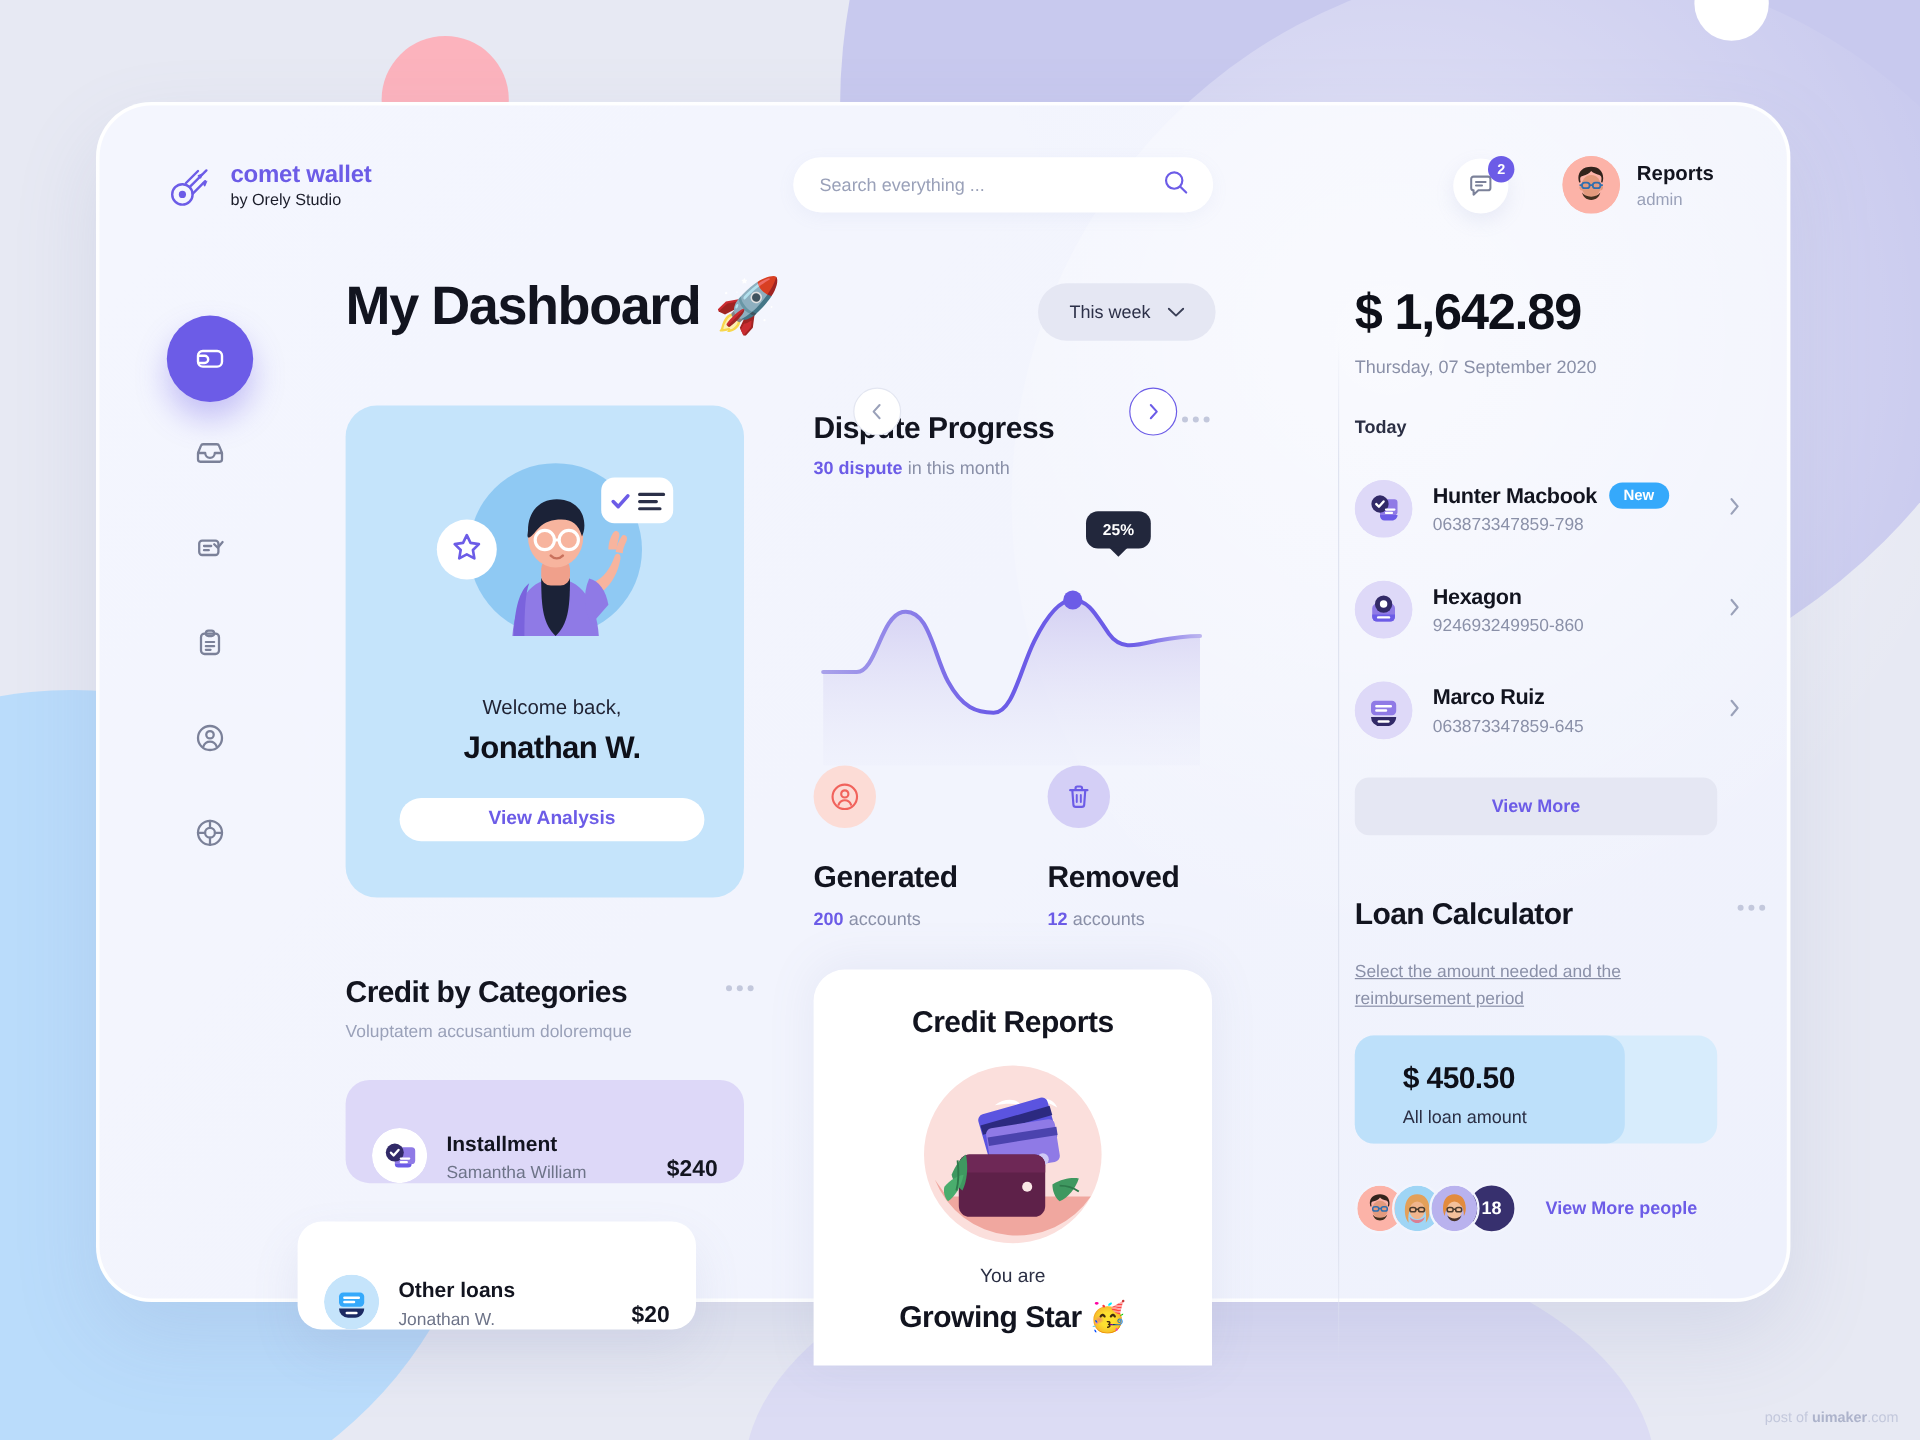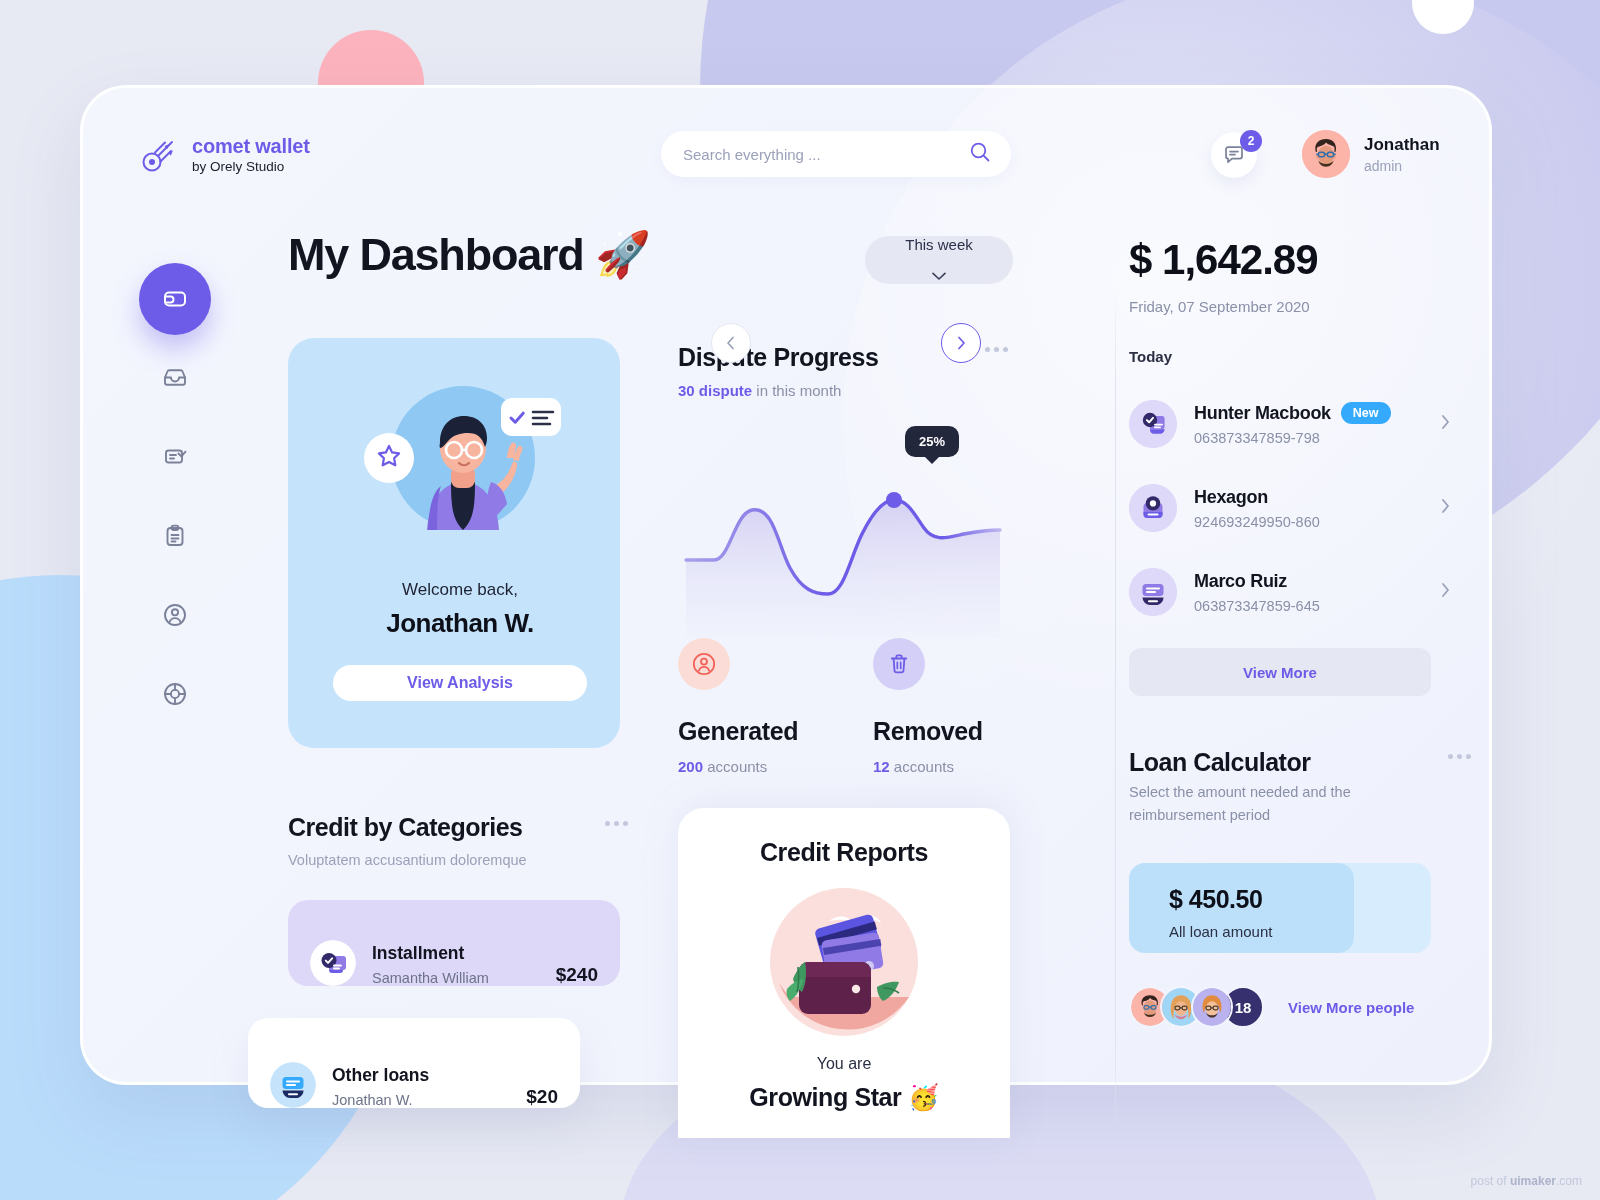--- a/index.html
+++ b/index.html
@@ -130,21 +130,21 @@
   .page-title {
     position: absolute; left: 205px; top: 140px;
     font-size: 45px; font-weight: bold; color: #12141f;
     letter-spacing: -1.2px; white-space: nowrap;
   }
   .period-select {
     position: absolute; left: 782px; top: 148px;
     width: 148px; height: 48px; border-radius: 24px;
     background: #e5e7f3;
     display: flex; align-items: center; justify-content: center; gap: 14px;
-    font-size: 15px; color: #2c3048; font-weight: 500; flex-direction: column;
+    font-size: 15px; color: #2c3048; font-weight: 500;
   }
 
   
   .welcome-card {
     position: absolute; left: 205px; top: 250px;
     width: 332px; height: 410px;
     background: #c5e4fb; border-radius: 26px;
     display: flex; flex-direction: column; align-items: center; padding-left: 12px;
   }
   .welcome-illu { margin-top: 32px; width: 210px; height: 190px; position: relative; }
@@ -259,21 +259,21 @@
     position: absolute; left: 1046px; top: 560px;
     width: 302px; height: 48px; border-radius: 12px;
     background: #e5e7f3; color: #6c5ce7;
     font-size: 15px; font-weight: bold;
     display: flex; align-items: center; justify-content: center;
     border: 0; cursor: pointer; font-family: "Liberation Sans", sans-serif;
   }
 
   .loan-head { position: absolute; left: 1046px; top: 660px; width: 322px; }
   .loan-title { font-size: 25px; font-weight: bold; color: #12141f; letter-spacing:-0.5px;}
-  .loan-desc { font-size: 14.5px; color: #8a90a8; margin-top: 4px; line-height: 1.6; }
+  .loan-desc { font-size: 14.5px; color: #8a90a8; margin-top: 22px; line-height: 1.6; text-decoration: underline; }
 
   .loan-amount-box {
     position: absolute; left: 1046px; top: 775px;
     width: 302px; height: 90px; border-radius: 16px;
     background: #d7ecfc;
   }
   .loan-amount-fill {
     position: absolute; left: 0; top: 0; width: 225px; height: 90px;
     border-radius: 16px; background: #bde0fa;
     padding: 22px 0 0 40px;
@@ -363,21 +363,21 @@
         <path d="M32.2 24.8c.9-.2 1.6.4 1.6 1.4 0 1.4-1 2.6-2.2 2.6" fill="#e39a7d"></path>
         <path d="M16.4 30.5c.8 3.4 3.4 6.2 7.6 6.2s6.8-2.8 7.6-6.2c-1.6 2.2-4.2 3.4-7.6 3.4s-6-1.2-7.6-3.4z" fill="#44301f"></path>
         <rect x="16.3" y="22.2" width="6.4" height="4.6" rx="2.3" fill="none" stroke="#2f6fb0" stroke-width="1.5"></rect>
         <rect x="25.3" y="22.2" width="6.4" height="4.6" rx="2.3" fill="none" stroke="#2f6fb0" stroke-width="1.5"></rect>
         <path d="M22.7 24.2h2.6" stroke="#2f6fb0" stroke-width="1.5"></path>
         <path d="M16.3 24.2h-2" stroke="#2f6fb0" stroke-width="1.5"></path>
         <path d="M31.7 24.2h2" stroke="#2f6fb0" stroke-width="1.5"></path>
       </svg>
     </span>
     <span>
-      <div class="user-name">Jonathan</div>
+      <div class="user-name">Reports</div>
       <div class="user-role">admin</div>
     </span>
   </div>
 
   <nav class="rail">
     <div class="rail-item active">
       <svg width="30" height="30" viewBox="0 0 30 30" fill="none">
         <rect x="5" y="8.5" width="20" height="13" rx="4" stroke="#fff" stroke-width="2"></rect>
         <path d="M5 12.5h5.5a3 3 0 010 6H5" stroke="#fff" stroke-width="2"></path>
       </svg>
@@ -611,21 +611,21 @@
   <div class="arrow-btn right">
     <svg width="12" height="14" viewBox="0 0 12 14" fill="none">
       <path d="M4 1.5L9 7l-5 5.5" stroke="#6c5ce7" stroke-width="1.7" stroke-linecap="round" stroke-linejoin="round"></path>
     </svg>
   </div>
 
   <div class="divider-v"></div>
 
   <div class="balance">
     <div class="balance-amount">$ 1,642.89</div>
-    <div class="balance-date">Friday, 07 September 2020</div>
+    <div class="balance-date">Thursday, 07 September 2020</div>
   </div>
   <div class="today-label">Today</div>
 
   <div class="tx-list">
 
     <div class="tx-row">
       <span class="tx-icon">
         <svg width="48" height="48" viewBox="0 0 48 48">
           <circle cx="24" cy="24" r="24" fill="#ded9f8"></circle>
           <path d="M21 16h12a2.6 2.6 0 012.6 2.6v8A2.6 2.6 0 0133 29.2H21z" fill="#8f7ae6"></path>

